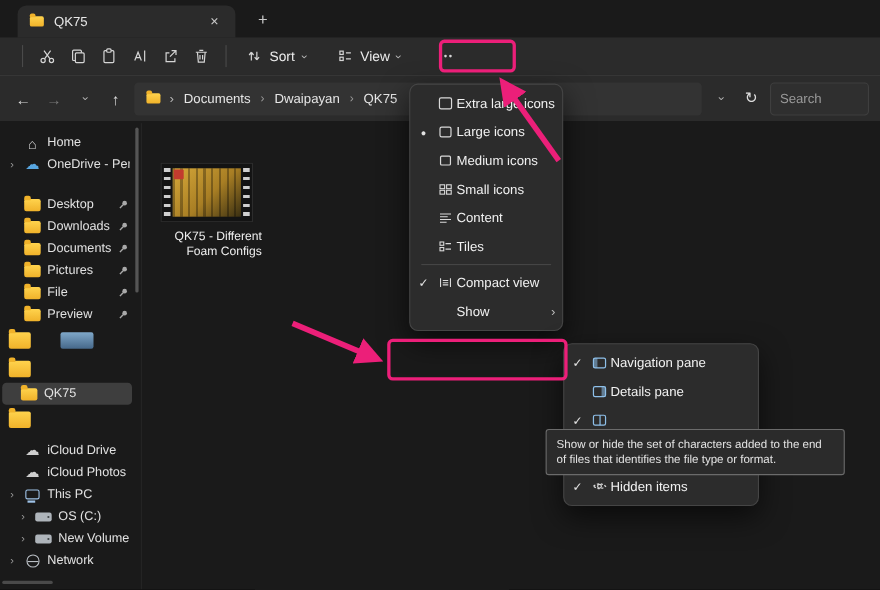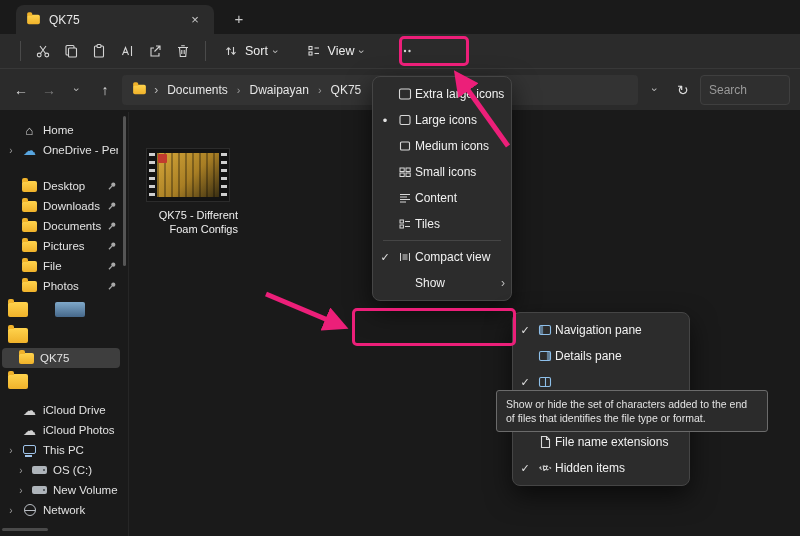--- a/index.html
+++ b/index.html
@@ -287,21 +287,21 @@
             <circle cx="6.3" cy="3.7" r="2.1" fill="#a9a9a9"></circle>
             <path d="M4.9 5.1L2 8.2" stroke="#a9a9a9" stroke-width="1.3"></path>
           </svg>
         </span>
     </div>
     <div class="srow">
       <span class="schev"></span>
       <span class="sico">
           <span class="fold"></span>
         </span>
-      <span class="slbl">Photos</span>
+      <span class="slbl">Preview</span>
       <span class="spin">
           <svg width="10" height="10">
             <circle cx="6.3" cy="3.7" r="2.1" fill="#a9a9a9"></circle>
             <path d="M4.9 5.1L2 8.2" stroke="#a9a9a9" stroke-width="1.3"></path>
           </svg>
         </span>
     </div>
     <div class="srow" style="height:26px">
       <span class="fold big" style="margin-left:2px"></span>
       <span class="bluethumb" style="margin-left:22px"></span>
@@ -473,30 +473,20 @@
     <div class="mi">
       <span class="chk">✓</span>
       <span class="mic">
           <svg width="16" height="16">
             <rect x="2.5" y="3.5" width="11" height="9" rx="1.5" fill="none" stroke="#8ec0ea" stroke-width="1.1"></rect>
             <path d="M8.5 3.5v9" stroke="#8ec0ea" stroke-width="1.1"></path>
           </svg>
         </span>
     </div>
     <div class="spacer34"></div>
-    <div class="mi">
-      <span class="chk"></span>
-      <span class="mic">
-          <svg width="16" height="16">
-            <path d="M4.5 2.5h5l3 3v8h-8z" fill="none" stroke="#d9d9d9" stroke-width="1.1"></path>
-            <path d="M9.5 2.5v3h3" fill="none" stroke="#d9d9d9" stroke-width="1.1"></path>
-          </svg>
-        </span>
-      <span class="lbl">File name extensions</span>
-    </div>
     <div class="mi">
       <span class="chk">✓</span>
       <span class="mic">
           <svg width="16" height="16">
             <path d="M2.5 8Q8 3.5 13.5 8Q8 12.5 2.5 8Z" fill="none" stroke="#d9d9d9" stroke-width="1.1" stroke-dasharray="2 1.6"></path>
             <circle cx="8" cy="8" r="1.7" fill="none" stroke="#d9d9d9" stroke-width="1.1"></circle>
           </svg>
         </span>
       <span class="lbl">Hidden items</span>
     </div>

